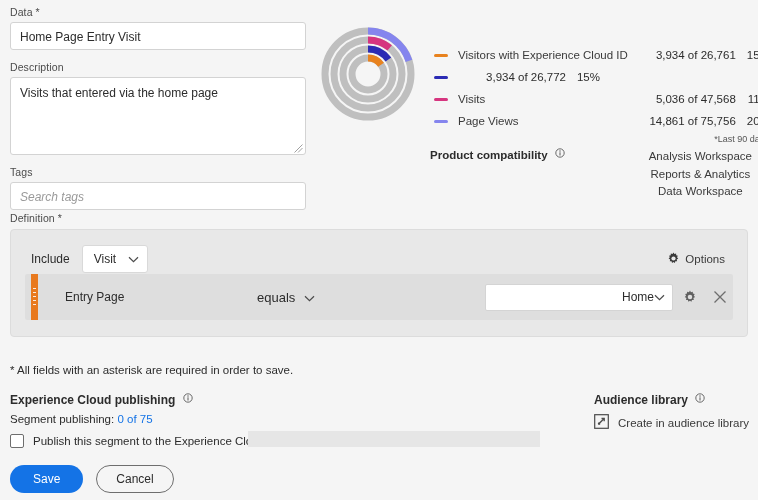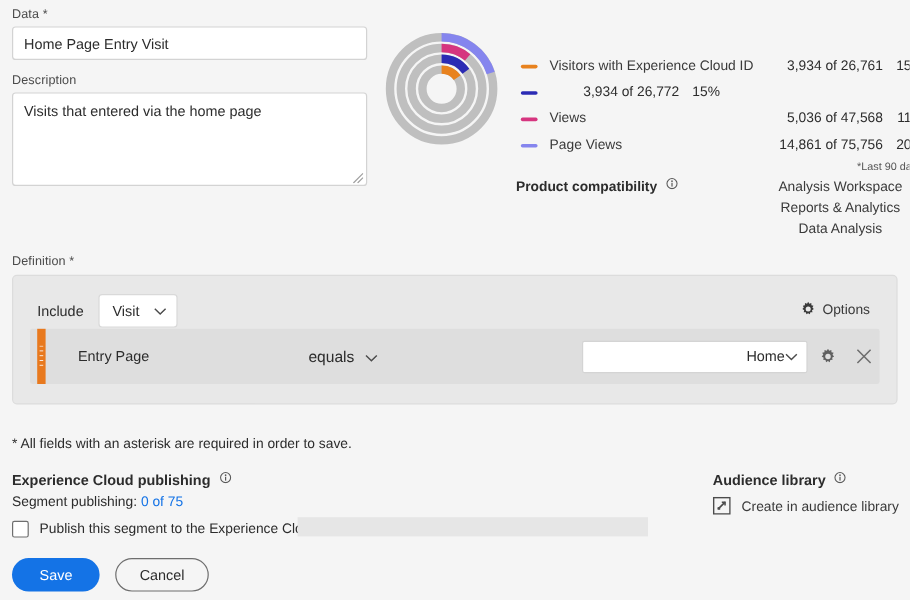--- a/index.html
+++ b/index.html
@@ -397,20 +397,22 @@
         <span>Visits that entered via the home page</span>
         <span class="resize-grip">
           <svg width="9" height="9" viewBox="0 0 9 9">
               <path d="M8.5 0.5 L0.5 8.5 M8.5 4 L4 8.5" stroke="#a0a0a0" stroke-width="1" fill="none"></path>
             </svg>
         </span>
       </div>
     </div>
 
     <div class="group">
+      <div class="field-label">Tags</div>
+      <div class="text-input placeholder">Search tags</div>
     </div>
 
   </div>
 
   <div class="summary">
 
     <div class="donut">
       <svg viewBox="0 0 96 108" width="96" height="108">
         <g transform="translate(48,58)">
 
@@ -439,21 +441,21 @@
       </div>
 
       <div class="legend-row">
         <span class="swatch" style="background:#2b2bb4"></span>
         <span class="legend-count">3,934 of 26,772</span>
         <span class="legend-pct">15%</span>
       </div>
 
       <div class="legend-row">
         <span class="swatch" style="background:#d6357f"></span>
-        <span class="legend-name">Views</span>
+        <span class="legend-name">Visits</span>
         <span class="legend-count">5,036 of 47,568</span>
         <span class="legend-pct">11%</span>
       </div>
 
       <div class="legend-row">
         <span class="swatch" style="background:#8585ee"></span>
         <span class="legend-name">Page Views</span>
         <span class="legend-count">14,861 of 75,756</span>
         <span class="legend-pct">20%</span>
       </div>
@@ -469,21 +471,21 @@
         <svg width="10" height="10" viewBox="0 0 10 10">
             <circle cx="5" cy="5" r="4.2" fill="none" stroke="#5a5a5a" stroke-width="0.9"></circle>
             <circle cx="5" cy="3" r="0.7" fill="#5a5a5a"></circle>
             <rect x="4.5" y="4.3" width="1" height="3.2" fill="#5a5a5a"></rect>
           </svg>
       </span>
     </div>
     <div class="compat-list">
       <div>Analysis Workspace</div>
       <div>Reports &amp; Analytics</div>
-      <div>Data Analysis</div>
+      <div>Data Workspace</div>
     </div>
   </div>
 
   <div class="definition-wrap">
     <div class="field-label">Definition *</div>
 
     <div class="definition-box">
 
       <div class="def-header">
         <span class="include-label">Include</span>

